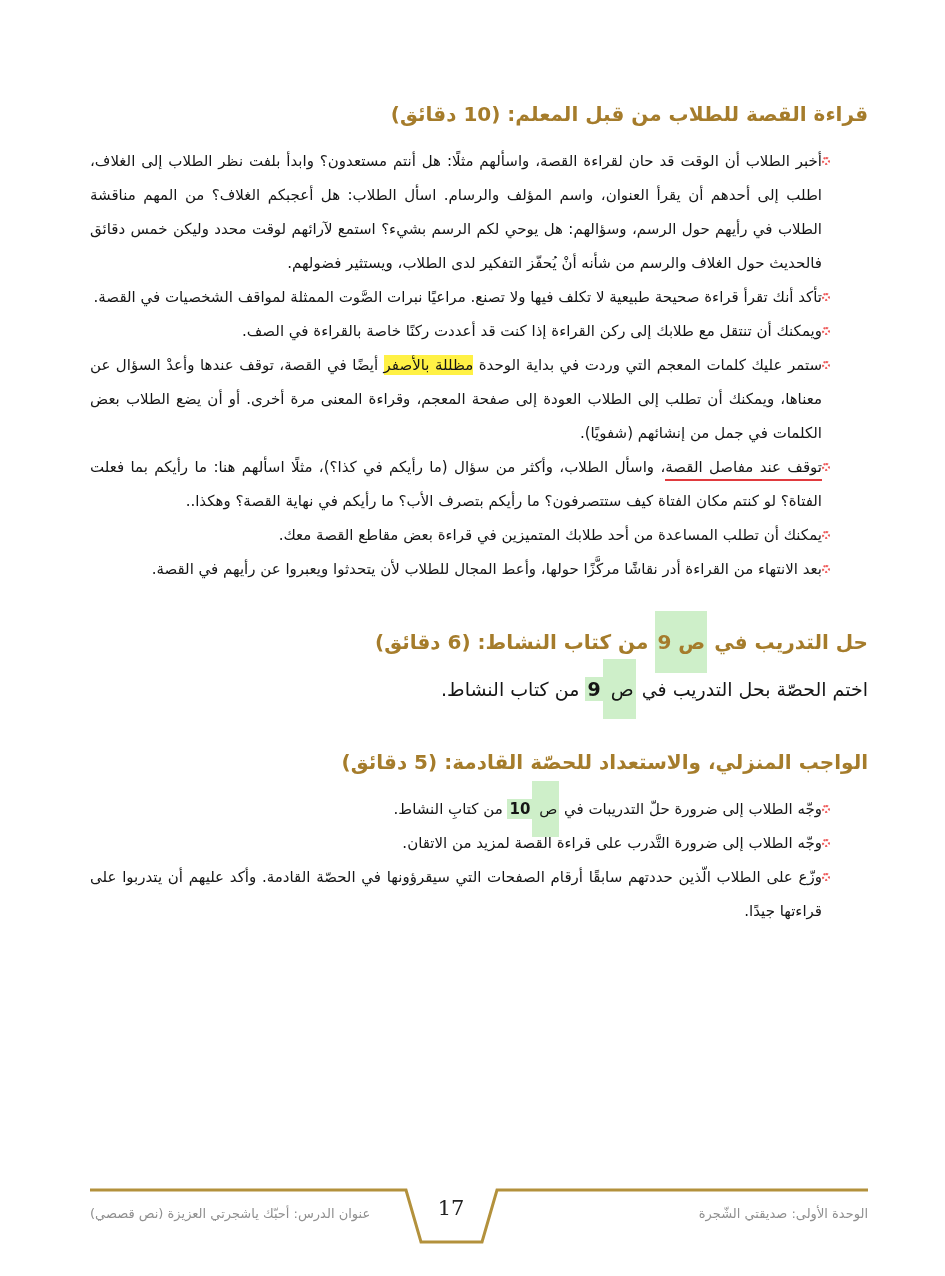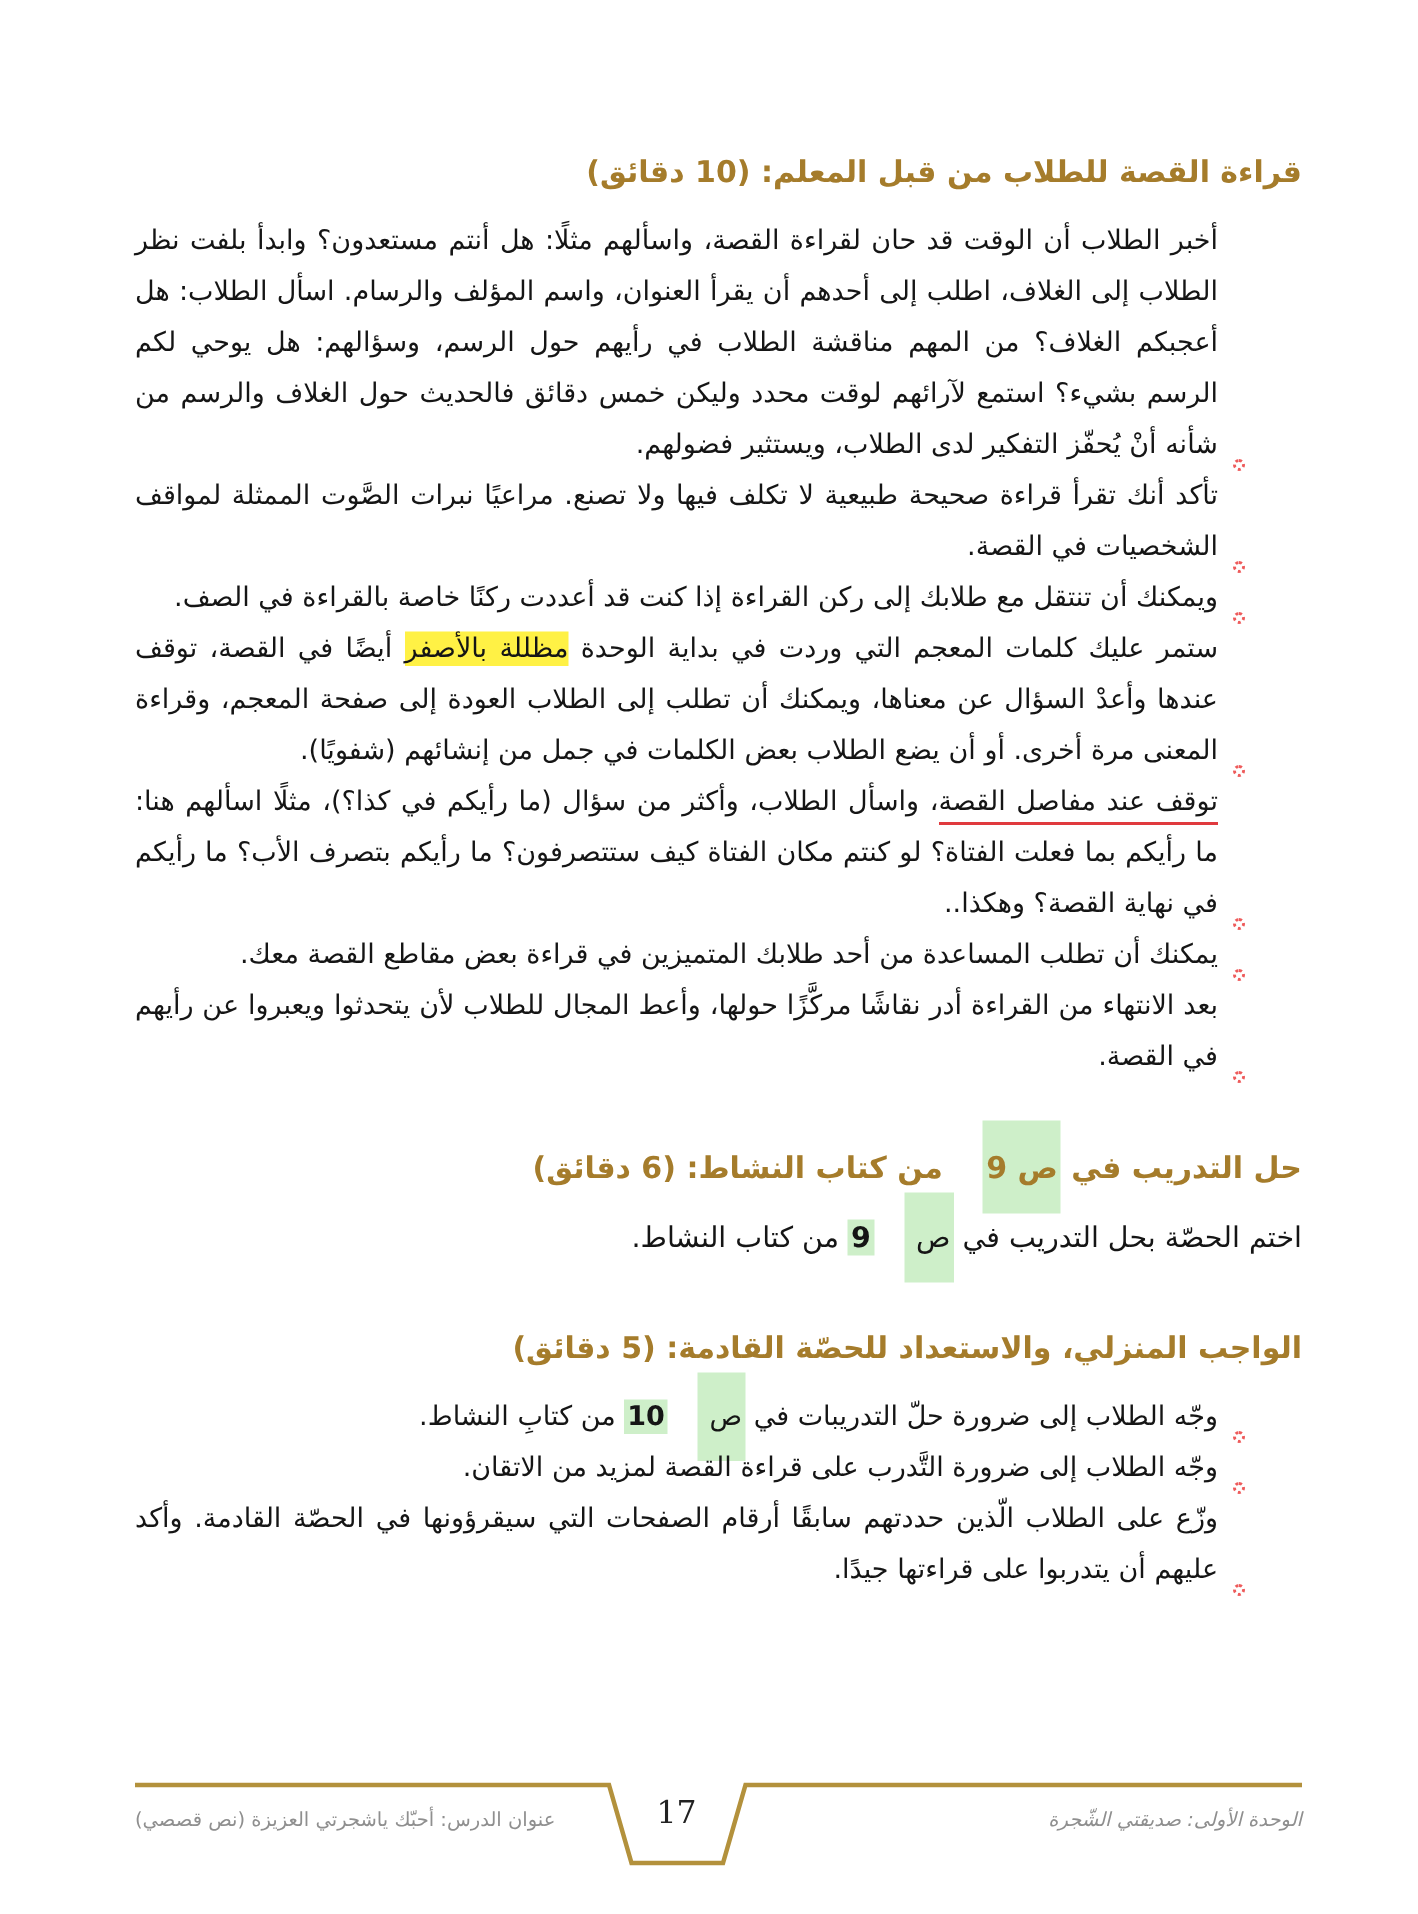--- a/index.html
+++ b/index.html
@@ -20,45 +20,45 @@
   }
   .content{
     position:absolute;top:100px;right:77px;width:778px;direction:rtl;
   }
   .section-heading{
     color:var(--heading);font-size:20px;font-weight:bold;
     margin:0 0 16px 0;line-height:28px;
   }
   ul.bullets{list-style:none;margin:0;padding:0 38px 0 0;}
   ul.bullets li{
-    display:flex;gap:10px;align-items:flex-end;
-    font-size:18px;line-height:34px;text-align:justify;
+    display:flex;align-items:flex-start;
+    font-size:15px;line-height:34px;text-align:justify;
   }
   ul.bullets li .bullet{
     flex:0 0 auto;width:8px;height:8px;margin-top:13px;
     border:2px dotted var(--bullet);border-radius:50%;
   }
   ul.bullets li .txt{flex:1 1 auto;}
   .sec{margin:0;}
   .sec + .sec{margin-top:42px;}
   .plain-par{font-size:19px;line-height:34px;text-align:justify;}
   .seg-yellow{background:var(--yellow);padding:1px 0;}
   .seg-redline{border-bottom:2.5px solid var(--redline);padding-bottom:3px;}
-  .seg-green{background:var(--green);padding:19px 2px;margin-left:20px;}
+  .seg-green{background:var(--green);padding:19px 2px;}
   .seg-greenbold{background:var(--green);padding:1px 2px;font-weight:bold;}
   .footer{
     position:absolute;top:1188px;right:77px;width:778px;height:70px;direction:rtl;
   }
   .footer svg{position:absolute;top:0;left:0;}
   .footer .page-num{
     position:absolute;left:326px;top:8px;width:70px;text-align:center;
     font-family:"DejaVu Serif",serif;font-size:21px;color:#222;direction:ltr;
   }
   .footer .f-right{
-    position:absolute;right:0;top:18px;font-size:13px;color:var(--footer-text);font-style:italic;
+    position:absolute;right:0;top:18px;font-size:13px;color:var(--footer-text);
   }
   .footer .f-left{
     position:absolute;left:0;top:18px;font-size:13px;color:var(--footer-text);
     direction:rtl;
   }
 </style>
 </head>
 <body>
 
 <div class="content">

